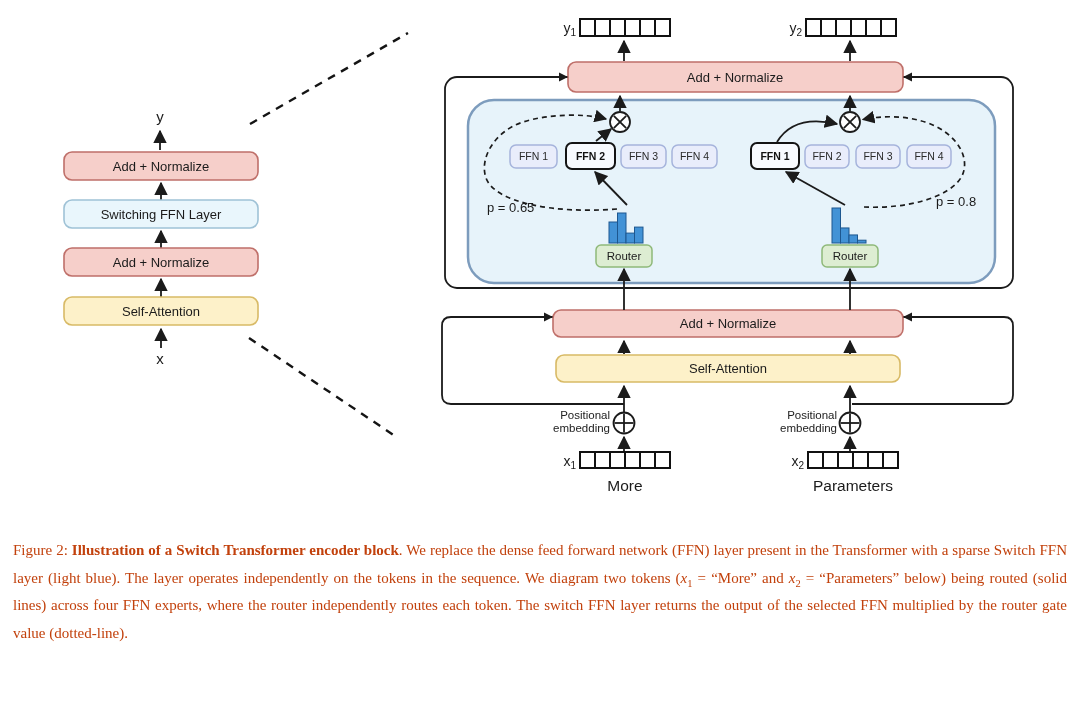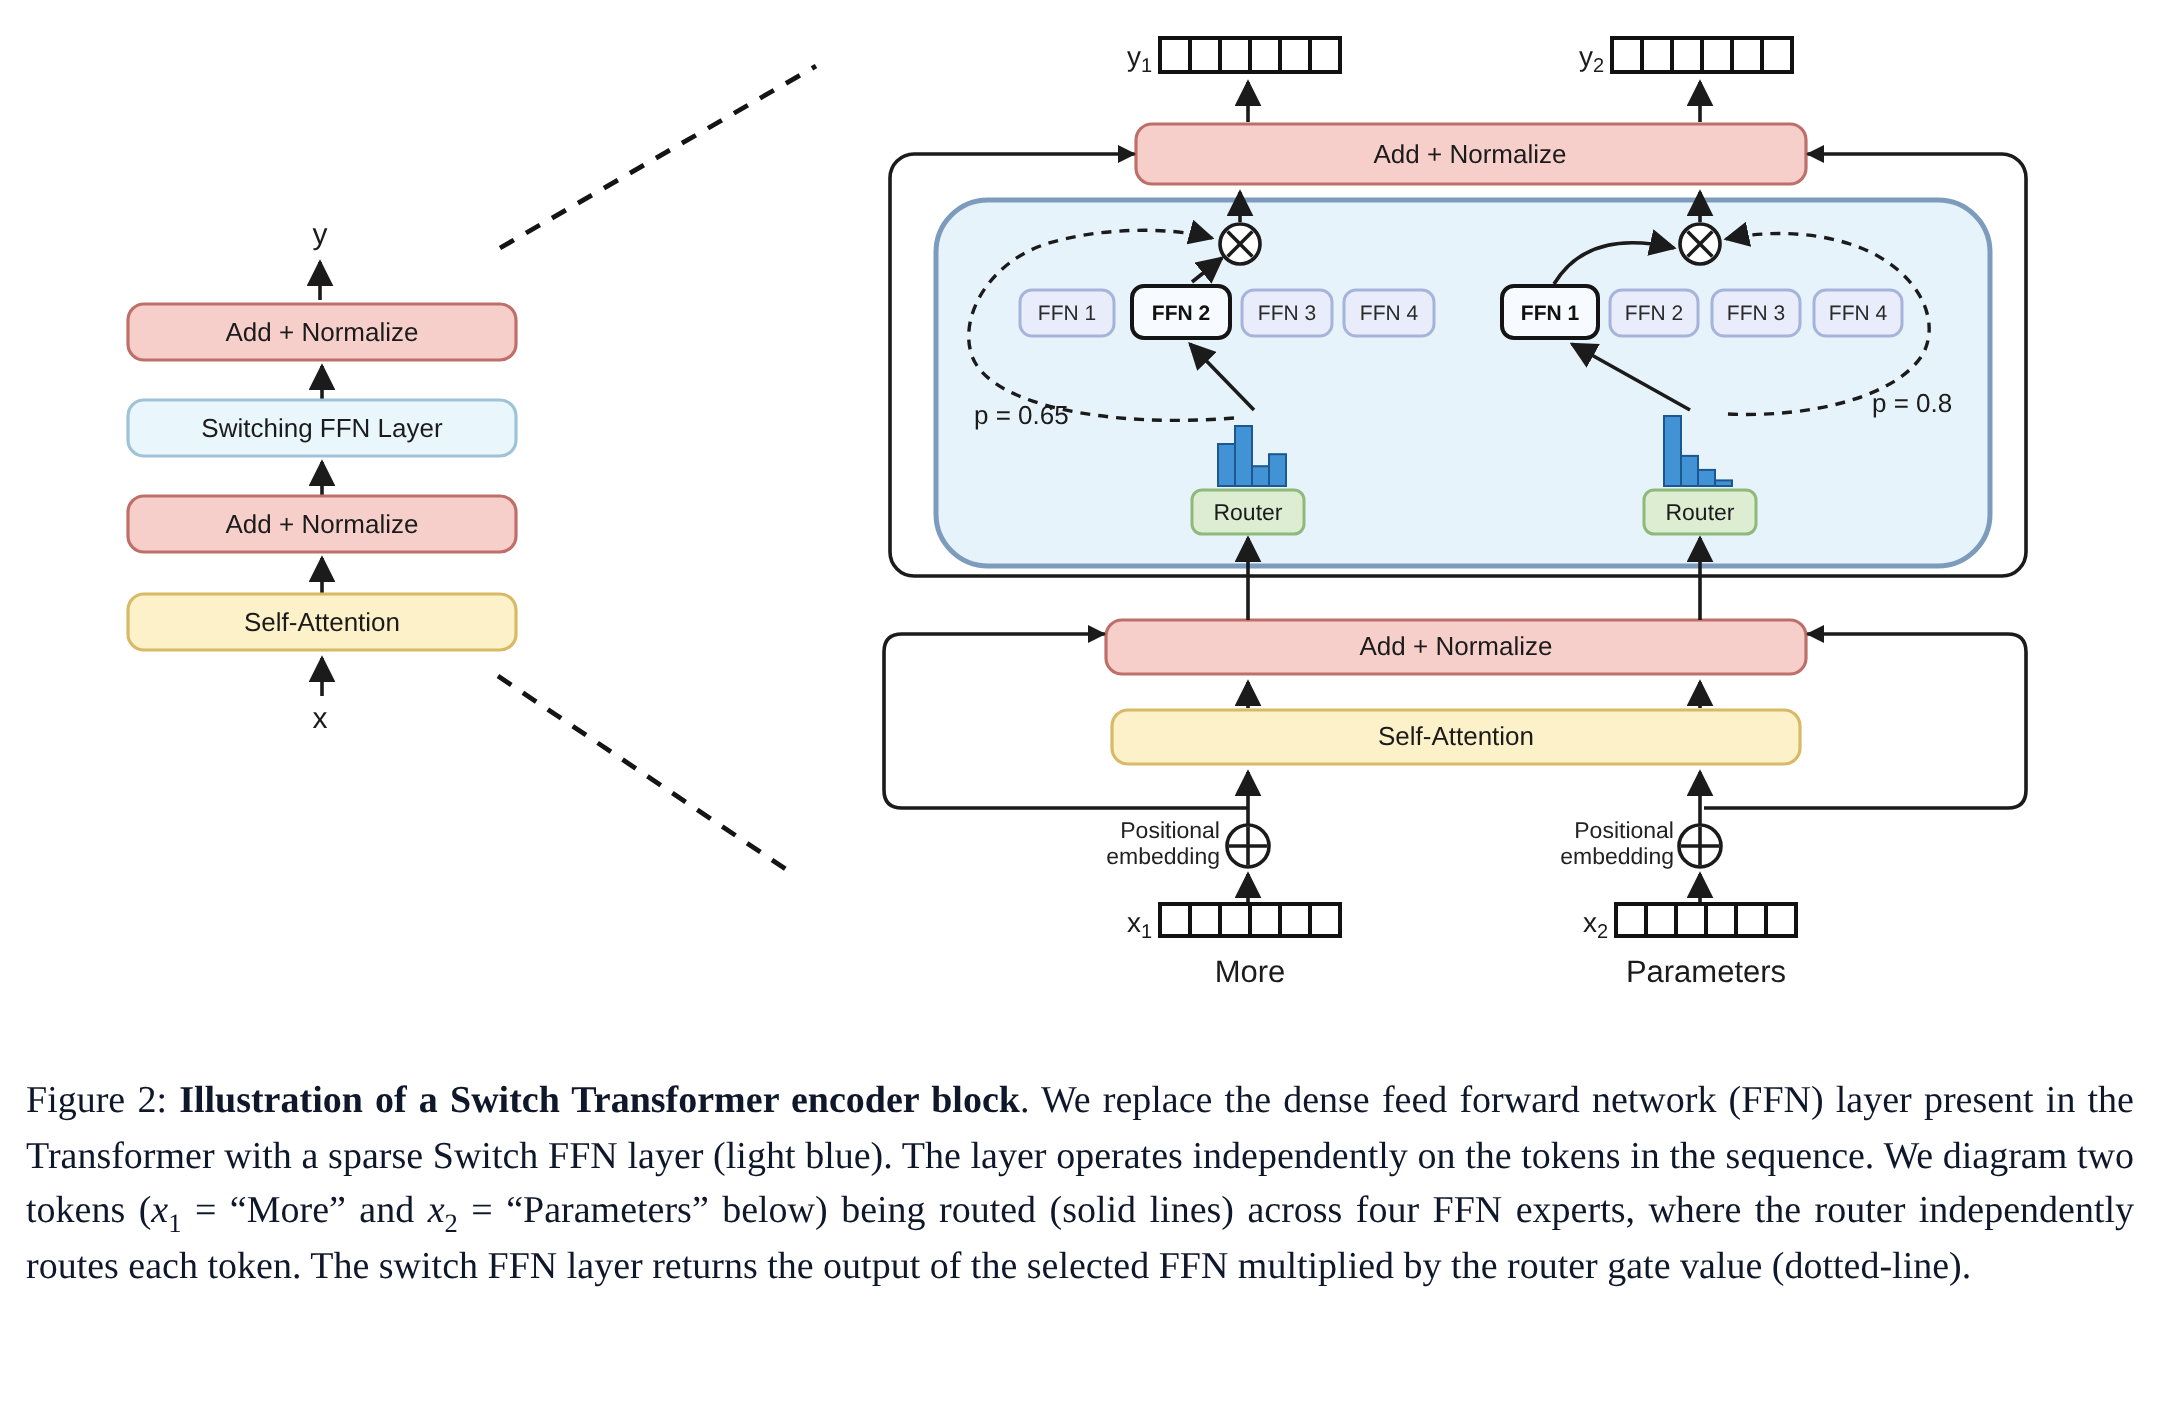--- a/index.html
+++ b/index.html
@@ -26,22 +26,22 @@
   .router{fill:#ddedd2;stroke:#8fb97a;stroke-width:1.5;}
   .bar{fill:#4292d6;stroke:#1d578f;stroke-width:1;}
   .cell{fill:#ffffff;stroke:#111111;stroke-width:2;}
   .wire{stroke:#1b1b1b;stroke-width:1.8;fill:none;}
   .wire.arrow{marker-end:url(#arr);}
   .gate{stroke:#1b1b1b;stroke-width:1.7;fill:none;stroke-dasharray:5 4;marker-end:url(#arr);}
   .connector{stroke:#141414;stroke-width:2.4;fill:none;stroke-dasharray:8 7;}
   .head{fill:#1b1b1b;stroke:none;}
   .mathsym{stroke:#1b1b1b;stroke-width:1.8;fill:#ffffff;}
   .caption{position:absolute;left:13px;top:537px;width:1054px;
-           font-family:"Liberation Serif",serif;font-size:19px;line-height:27.5px;
-           color:#0f172a;text-align:justify;}
+           font-family:"Liberation Serif",serif;font-size:15px;line-height:27.5px;
+           color:#c2410c;text-align:justify;}
   .caption b{font-weight:bold;}
   .caption i{font-family:"Liberation Serif",serif;font-style:italic;}
   .caption sub{font-size:70%;line-height:0;}
 </style>
 </head>
 <body>
 
 <div class="stage">
 
 <svg width="1080" height="530" viewBox="0 0 1080 530">

